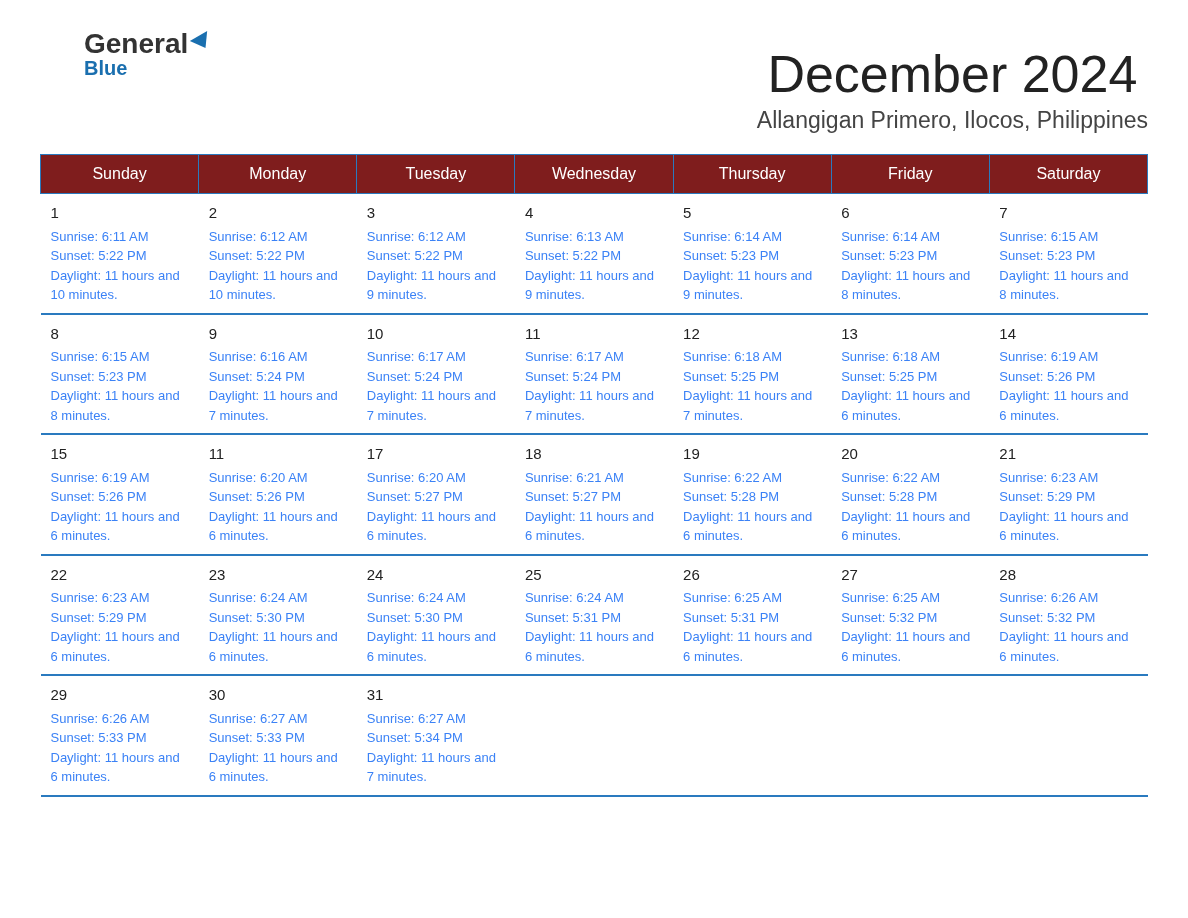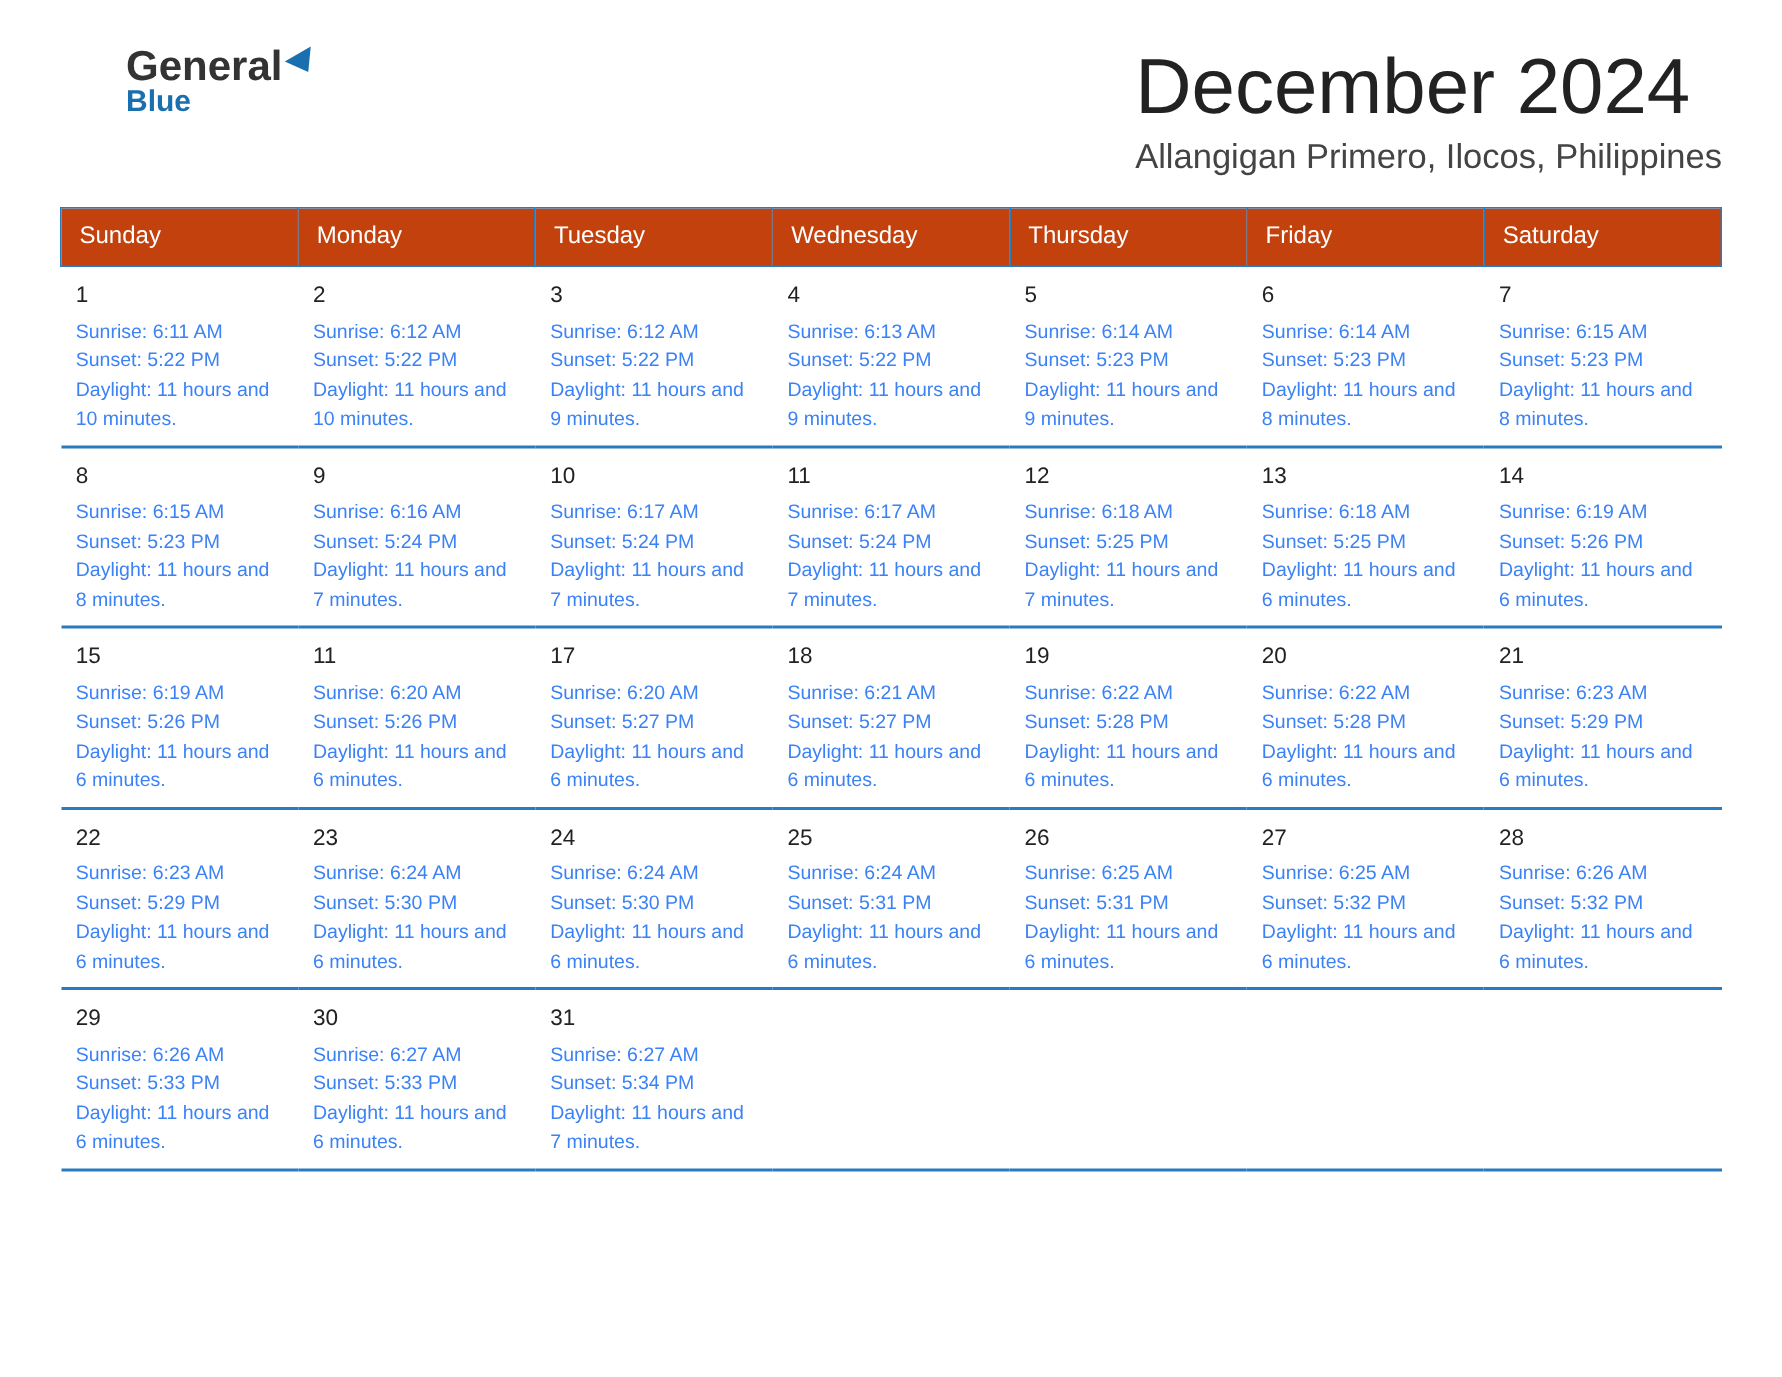--- a/index.html
+++ b/index.html
@@ -41,45 +41,46 @@
       border-left: 10px solid transparent;
       border-right: 10px solid transparent;
       border-top: 14px solid #1a6faf;
       margin-left: 4px;
       vertical-align: middle;
       transform: rotate(-30deg);
       position: relative;
       top: -2px;
     }
     .title-block {
-      text-align: left;
+      text-align: center;
+      margin-top: 16px;
     }
     .main-title {
       font-size: 52px;
       font-weight: 300;
       color: #222;
       line-height: 1.1;
     }
     .subtitle {
       font-size: 23px;
       color: #444;
       margin-top: 4px;
     }
     table {
       width: 100%;
       border-collapse: collapse;
       table-layout: fixed;
     }
     thead tr th {
-      background-color: #c2410c;
+      background-color: #7f1d1d;
       color: #fff;
       font-size: 16px;
       font-weight: normal;
       padding: 10px 12px;
-      text-align: left;
+      text-align: center;
       border: 1px solid #2a7abf;
     }
     tbody tr td {
       vertical-align: top;
       padding: 8px 10px;
       border-bottom: 2px solid #2a7abf;
       font-size: 13px;
       color: #222;
       line-height: 1.5;
       height: 110px;

